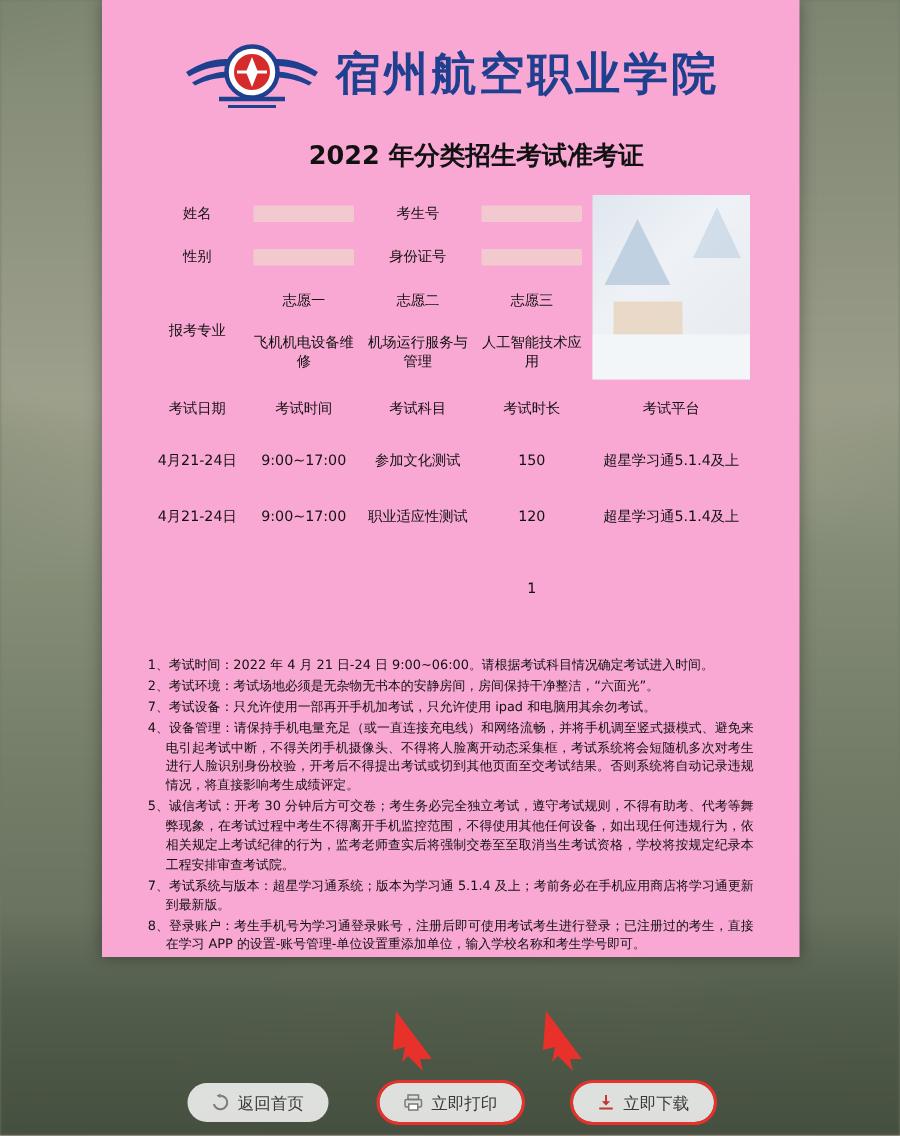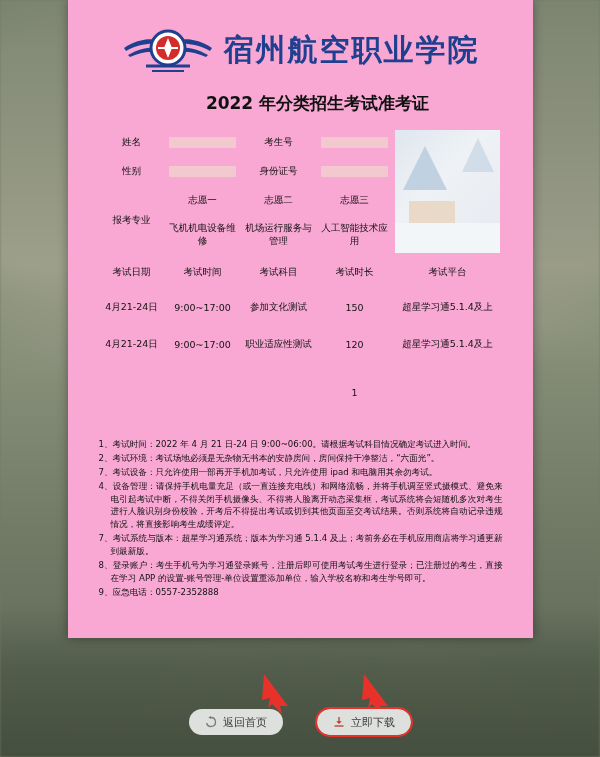--- a/index.html
+++ b/index.html
@@ -182,21 +182,21 @@
     width: 40px;
     height: 46px;
     pointer-events: none;
   }
   #arrow-print { left: 258px; top: 672px; }
   #arrow-download { left: 358px; top: 672px; }
   
   #bottom-bar {
     position: absolute;
     left: 0; right: 0;
-    bottom: 22px;
+    bottom: 9px;
     display: flex;
     justify-content: center;
     align-items: center;
     gap: 34px;
   }
   .btn {
     display: flex;
     align-items: center;
     justify-content: center;
     gap: 6px;
@@ -326,20 +326,21 @@
         <td></td>
       </tr>
     </tbody>
   </table>
 
   <div class="notes">
     <div class="note">1、考试时间：2022 年 4 月 21 日-24 日 9:00~06:00。请根据考试科目情况确定考试进入时间。</div>
     <div class="note">2、考试环境：考试场地必须是无杂物无书本的安静房间，房间保持干净整洁，“六面光”。</div>
     <div class="note">7、考试设备：只允许使用一部再开手机加考试，只允许使用 ipad 和电脑用其余勿考试。</div>
     <div class="note">4、设备管理：请保持手机电量充足（或一直连接充电线）和网络流畅，并将手机调至竖式摄模式、避免来电引起考试中断，不得关闭手机摄像头、不得将人脸离开动态采集框，考试系统将会短随机多次对考生进行人脸识别身份校验，开考后不得提出考试或切到其他页面至交考试结果。否则系统将自动记录违规情况，将直接影响考生成绩评定。</div>
+    <div class="note">5、诚信考试：开考 30 分钟后方可交卷；考生务必完全独立考试，遵守考试规则，不得有助考、代考等舞弊现象，在考试过程中考生不得离开手机监控范围，不得使用其他任何设备，如出现任何违规行为，依相关规定上考试纪律的行为，监考老师查实后将强制交卷至至取消当生考试资格，学校将按规定纪录本工程安排审查考试院。</div>
     <div class="note">7、考试系统与版本：超星学习通系统；版本为学习通 5.1.4 及上；考前务必在手机应用商店将学习通更新到最新版。</div>
     <div class="note">8、登录账户：考生手机号为学习通登录账号，注册后即可使用考试考生进行登录；已注册过的考生，直接在学习 APP 的设置-账号管理-单位设置重添加单位，输入学校名称和考生学号即可。</div>
     <div class="note">9、应急电话：0557-2352888</div>
   </div>
 
 </div>
 
 <div class="arrow" id="arrow-print">
   <svg width="40" height="46" viewBox="0 0 40 46">
     <path d="M6 2 L30 34 L22 34 L24 42 L14 32 L10 36 L12 26 L4 28 Z" fill="#e8312a"></path>
@@ -356,20 +357,30 @@
     <span class="bicon">
       <svg width="12" height="12" viewBox="0 0 12 12">
         <path d="M6 1.5 A4.5 4.5 0 1 1 1.6 7" fill="none" stroke="#7a7a7a" stroke-width="1.3"></path>
         <path d="M6 0 L6 3 L3.4 1.5 Z" fill="#7a7a7a"></path>
       </svg>
     </span>
     <span>返回首页</span>
   </button>
   <button class="btn highlight">
     <span class="bicon">
+      <svg width="13" height="12" viewBox="0 0 13 12">
+        <rect x="3" y="1" width="7" height="3" fill="none" stroke="#7a7a7a" stroke-width="1"></rect>
+        <rect x="1" y="4" width="11" height="5" rx="1" fill="none" stroke="#7a7a7a" stroke-width="1"></rect>
+        <rect x="3.5" y="7" width="6" height="4" fill="#fff" stroke="#7a7a7a" stroke-width="1"></rect>
+      </svg>
+    </span>
+    <span>立即打印</span>
+  </button>
+  <button class="btn highlight">
+    <span class="bicon">
       <svg width="12" height="12" viewBox="0 0 12 12">
         <path d="M6 1 L6 7" stroke="#c0392b" stroke-width="1.3"></path>
         <path d="M3.2 5.2 L6 8 L8.8 5.2 Z" fill="#c0392b"></path>
         <path d="M1.5 10 L10.5 10" stroke="#c0392b" stroke-width="1.3"></path>
       </svg>
     </span>
     <span>立即下载</span>
   </button>
 </div>
 

